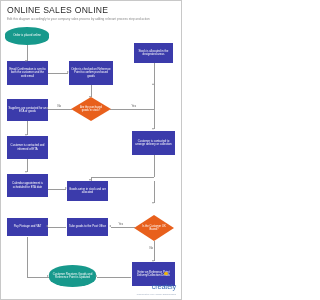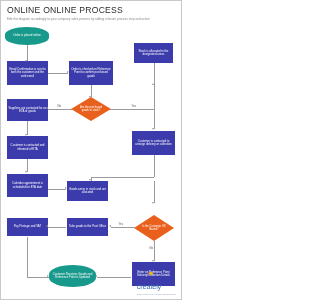--- a/index.html
+++ b/index.html
@@ -58,33 +58,33 @@
   }
   .arw-d { border-left: 1.6px solid transparent; border-right: 1.6px solid transparent; border-top: 2.2px solid #9a9a9a; }
   .arw-u { border-left: 1.6px solid transparent; border-right: 1.6px solid transparent; border-bottom: 2.2px solid #9a9a9a; }
   .arw-l { border-top: 1.6px solid transparent; border-bottom: 1.6px solid transparent; border-right: 2.2px solid #9a9a9a; }
   .arw-r { border-top: 1.6px solid transparent; border-bottom: 1.6px solid transparent; border-left: 2.2px solid #9a9a9a; }
   .elabel {
     position: absolute; font-size: 2.8px; color: #555; z-index: 3;
     background: #fff; padding: 0 .5px; line-height: 3px;
   }
   
-  .logo { position: absolute; right: 5px; bottom: 4px; text-align: left; }
+  .logo { position: absolute; right: 5px; bottom: 4px; text-align: right; }
   .logo-word { font-size: 7.4px; color: #3b6fb5; letter-spacing: -.2px; line-height: 8px; }
   .logo-dot { position: absolute; right: 8.5px; top: -3px; width: 3.4px; height: 3.4px; background: #f2b705; border-radius: 50%; }
   .logo-url { font-size: 2.2px; color: #9aa7bb; margin-top: .5px; }
   .logo-wrap { position: relative; display: inline-block; }
 </style>
 </head>
 <body>
 
 <div id="page">
 
   <div class="hdr">
-    <div class="hdr-title">ONLINE ONLINE PROCESS</div>
+    <div class="hdr-title">ONLINE SALES ONLINE</div>
     <div class="hdr-sub">Edit this diagram accordingly to your company sales process by adding relevant process step and action</div>
   </div>
 
   <div id="canvas">
 
     <div class="ln lnv" style="left:26px; top:22px; height:16px;"></div>
     <div class="arw arw-d" style="left:24.4px; top:37px;"></div>
 
     <div class="ln lnh" style="left:47px; top:50px; width:20px;"></div>
     <div class="arw arw-r" style="left:66px; top:48.4px;"></div>

